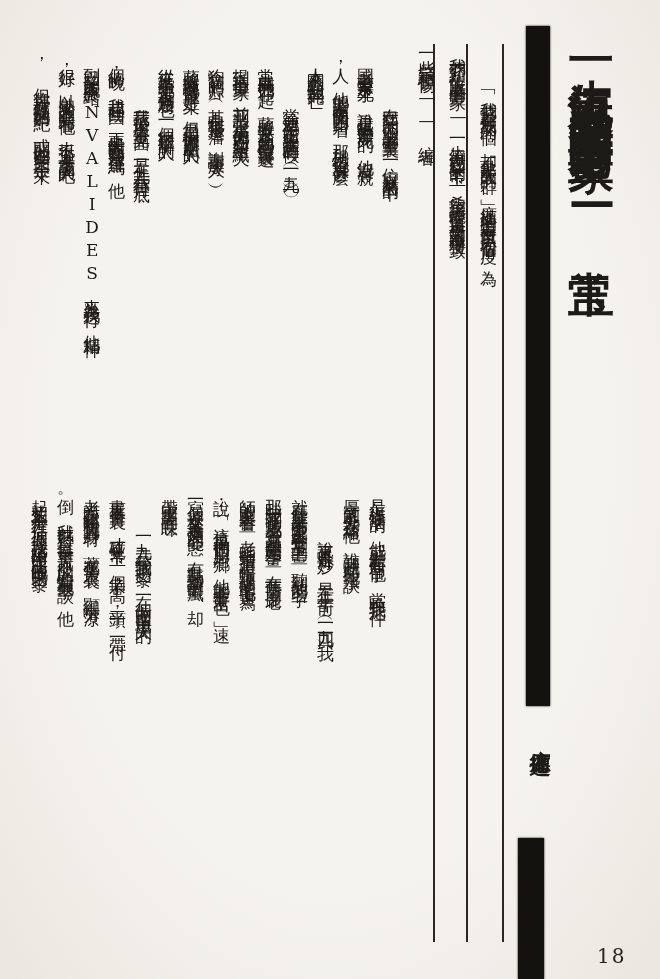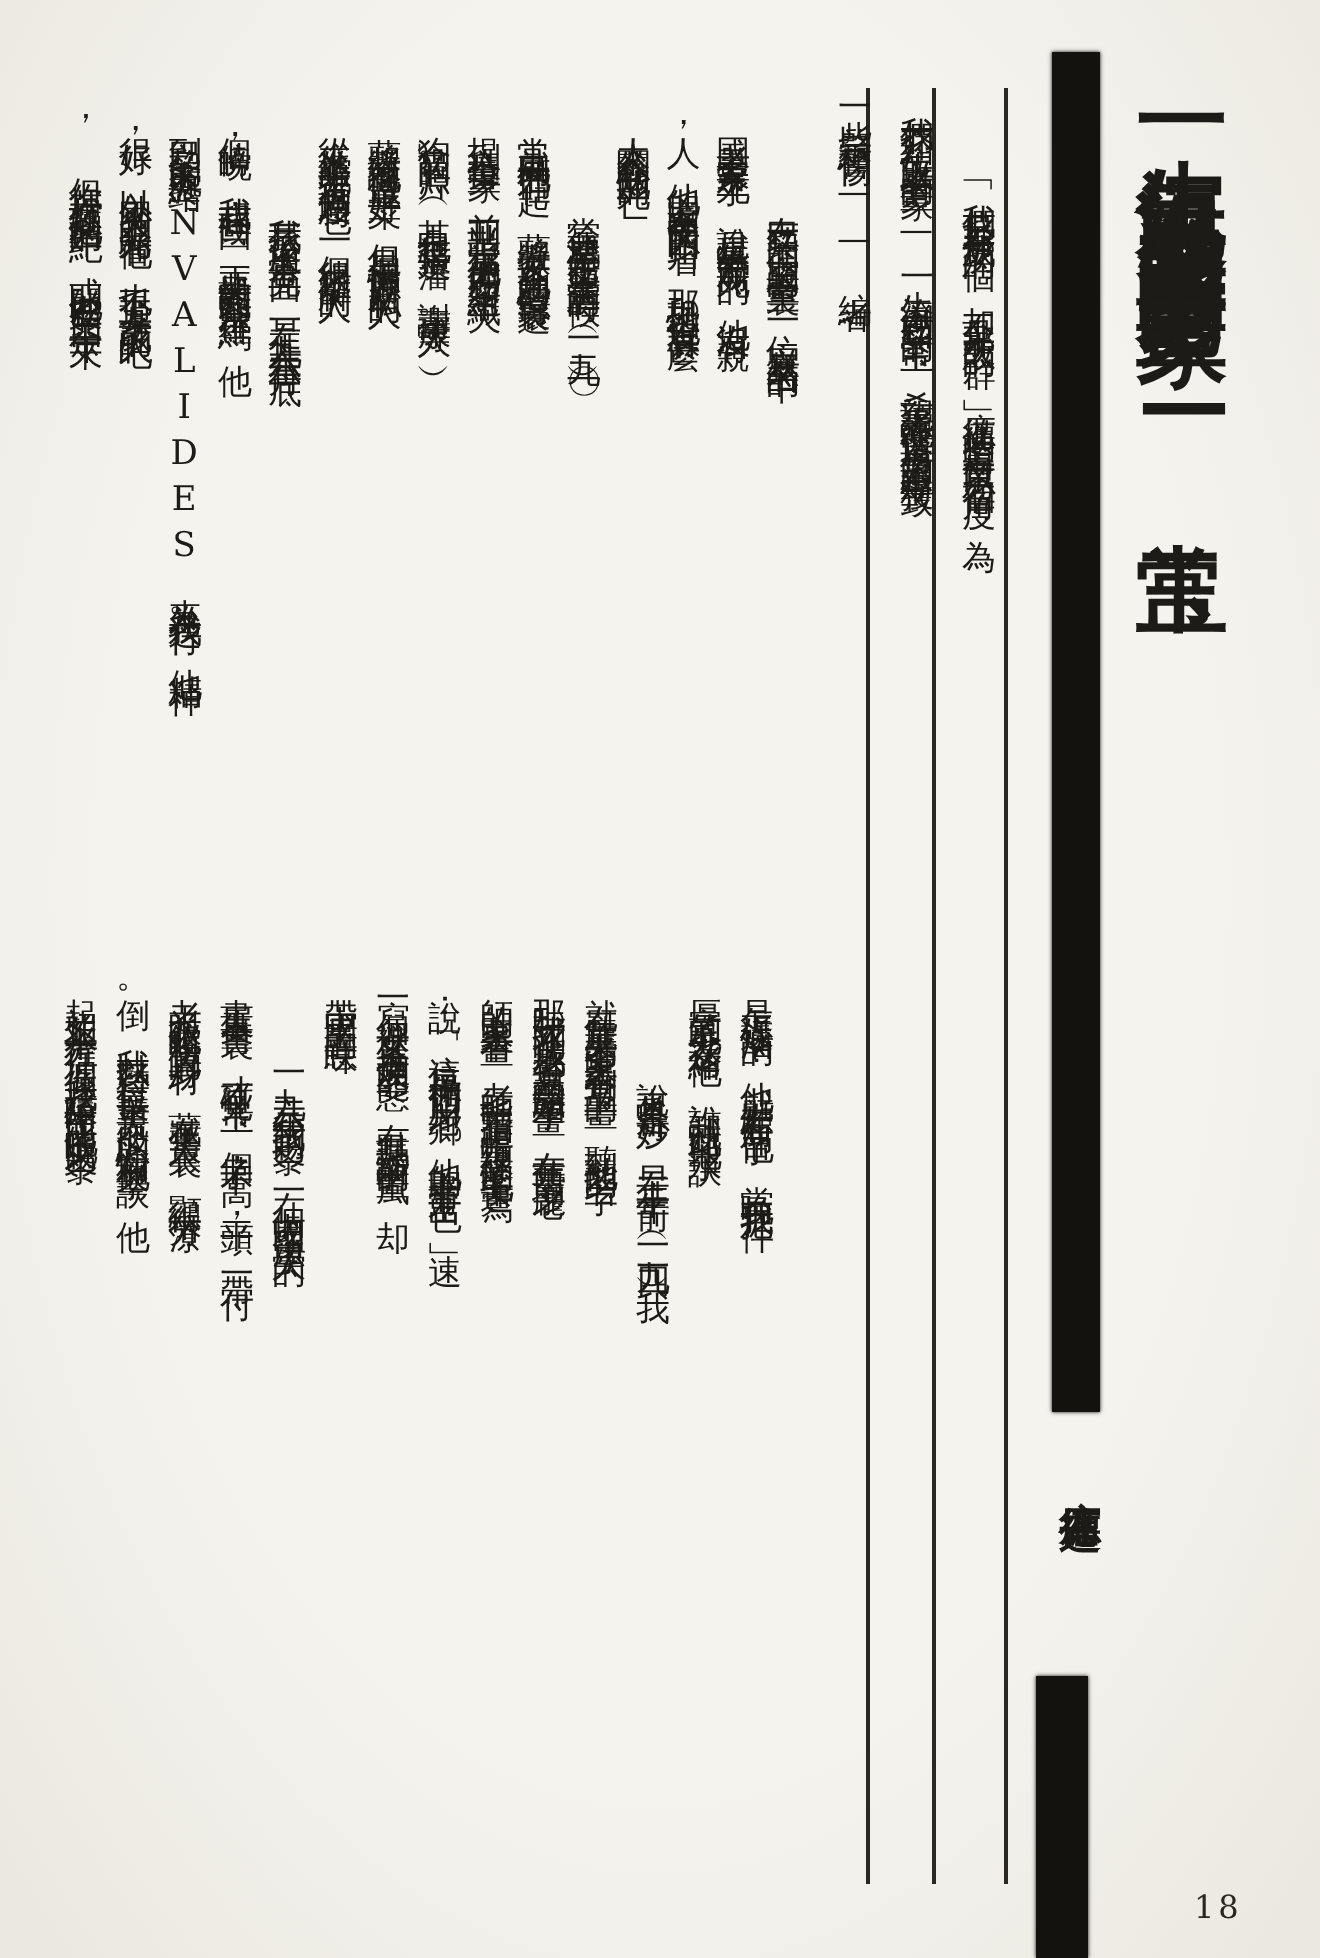--- a/index.html
+++ b/index.html
@@ -55,21 +55,21 @@
     font-weight:bold; font-size:21px; letter-spacing:3px; line-height:34px;
   }
   .ink-bar { position:absolute; background:#14120f; }
   #bar-top    { left:526px; top:26px;  width:24px; height:680px;
                 box-shadow:0 0 2px #14120f; }
   #bar-bottom { left:518px; top:838px; width:26px; height:141px;
                 box-shadow:0 0 2px #14120f; }
 
   #page-number {
     position:absolute; left:597px; top:944px;
-    font-size:16px; letter-spacing:2px; color:#2a2722;
+    font-size:20px; letter-spacing:2px; color:#2a2722;
   }
 </style>
 </head>
 <body>
 
 <div class="page">
 
   <div id="article-title">一生沉沒在巴黎的中國老畫家——常玉</div>
 
   <div class="ink-bar" id="bar-top"></div>

